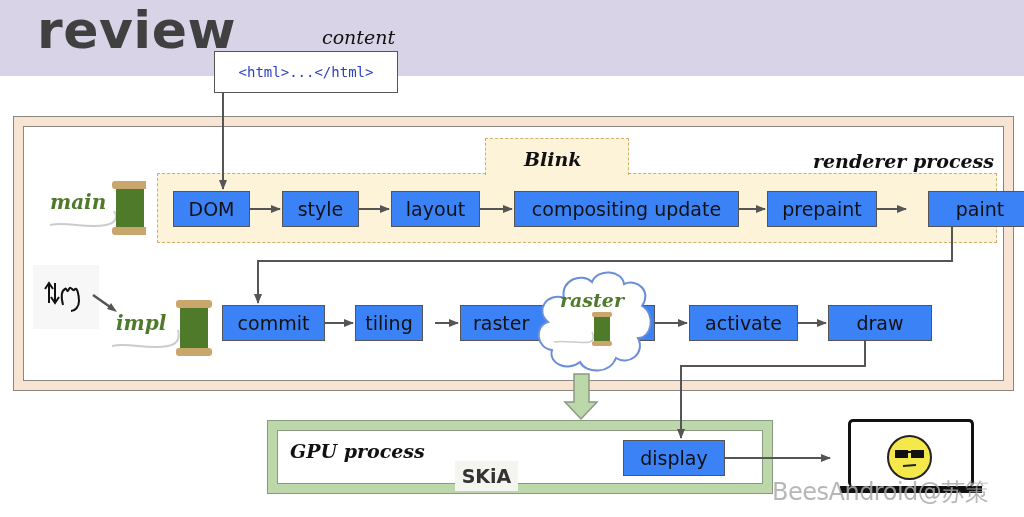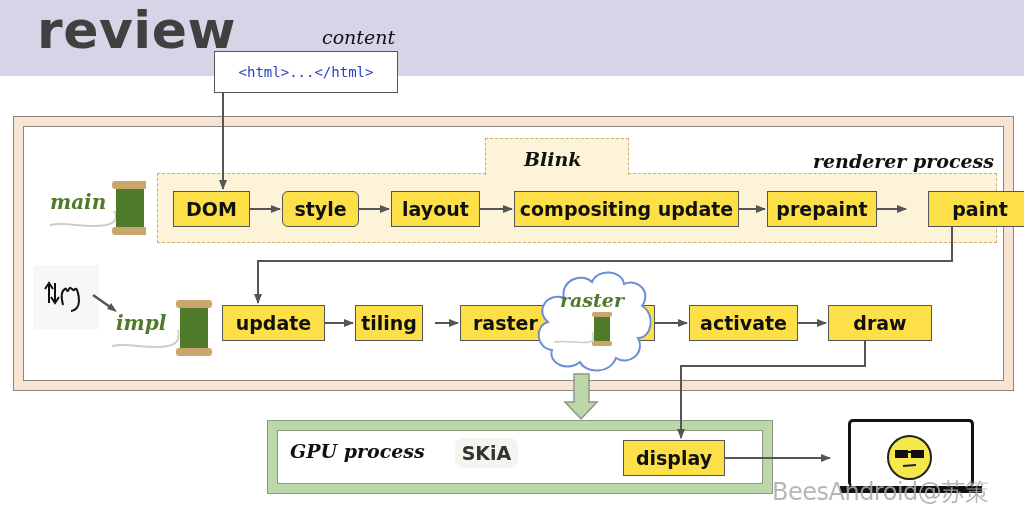--- a/index.html
+++ b/index.html
@@ -13,29 +13,29 @@
               font-family:"DejaVu Sans Mono", monospace; font-size:14px; color:#2a3fc4; display:flex; align-items:center; justify-content:center; }
 
   .renderer-outer { left:13px; top:116px; width:1001px; height:275px; background:#f8e4d2; border:1.5px solid #8a857f; box-sizing:border-box; }
   .renderer-inner { left:23px; top:126px; width:981px; height:255px; background:#fff; border:1.5px solid #8a857f; box-sizing:border-box; }
   .renderer-label { right:30px; top:137px; font-family:"DejaVu Serif", serif; font-style:italic; font-weight:bold; font-size:19px; color:#111;margin-top:13px; }
 
   .blink-area { left:157px; top:173px; width:840px; height:70px; background:#fdf3d8; border:1.5px dashed #cfae72; box-sizing:border-box; }
   .blink-tab { left:485px; top:138px; width:144px; height:37px; background:#fdf3d8; border:1.5px dashed #cfae72; border-bottom:none; box-sizing:border-box; }
   .blink-label { left:524px; top:148px; font-family:"DejaVu Serif", serif; font-style:italic; font-weight:bold; font-size:19px; color:#111; }
 
-  .stage { position:absolute; background:#fde047; border:1.5px solid #555; box-sizing:border-box; font-weight:bold; font-size:19px;
+  .stage { position:absolute; background:#3b82f6; border:1.5px solid #555; box-sizing:border-box; font-weight:normal; font-size:19px;
            color:#111; display:flex; align-items:center; justify-content:center; height:36px; }
 
   .thread-label { font-family:"DejaVu Serif", serif; font-style:italic; font-weight:bold; font-size:20px; color:#4e7a2a; }
 
   .gpu-outer { left:267px; top:420px; width:506px; height:74px; background:#bcd7a9; border:1.5px solid #8a9a80; box-sizing:border-box; }
   .gpu-inner { left:277px; top:430px; width:486px; height:54px; background:#fff; border:1.5px solid #8a9a80; box-sizing:border-box; }
   .gpu-label { left:290px; top:440px; font-family:"DejaVu Serif", serif; font-style:italic; font-weight:bold; font-size:19px; color:#111; }
-  .skia { left:455px; top:438px; width:63px; height:30px; background:#f5f5f0; font-weight:bold; font-size:19px; color:#333; display:flex; align-items:center; justify-content:center;border-radius:8px; }
+  .skia { left:455px; top:461px; width:63px; height:30px; background:#f5f5f0; font-weight:bold; font-size:19px; color:#333; display:flex; align-items:center; justify-content:center; }
 
   .laptop { left:848px; top:419px; width:126px; height:68px; border:3px solid #111; border-radius:5px; border-bottom:none; box-sizing:border-box; background:#fff; }
   .laptop-base { left:840px; top:486px; width:142px; height:7px; background:#111; }
   .smiley { left:887px; top:435px; width:45px; height:45px; border-radius:50%; background:#f4e84a; border:2px solid #222; box-sizing:border-box; }
   .watermark { left:772px; top:476px; font-size:24px; color:rgba(170,170,170,0.85); letter-spacing:-0.5px; }
 
   svg.wires { position:absolute; left:0; top:0; }
 </style>
 </head>
 <body>
@@ -56,21 +56,21 @@
 
 <div class="abs thread-label" style="left:50px;top:190px;">main</div>
 <svg class="abs" style="left:46px;top:181px;" width="100" height="56">
   <path d="M4,44 C20,40 40,48 60,44 C70,42 72,36 68,30" stroke="#ccc" stroke-width="2" fill="none"></path>
   <rect x="66" y="0" width="36" height="8" rx="3" fill="#c9a66b"></rect>
   <rect x="70" y="8" width="28" height="38" fill="#4e7a2a"></rect>
   <rect x="66" y="46" width="36" height="8" rx="3" fill="#c9a66b"></rect>
 </svg>
 
 <div class="stage" style="left:173px;top:191px;width:77px;">DOM</div>
-<div class="stage" style="left:282px;top:191px;width:77px;border-radius:6px;">style</div>
+<div class="stage" style="left:282px;top:191px;width:77px;">style</div>
 <div class="stage" style="left:391px;top:191px;width:89px;">layout</div>
 <div class="stage" style="left:514px;top:191px;width:225px;">compositing update</div>
 <div class="stage" style="left:767px;top:191px;width:110px;">prepaint</div>
 <div class="stage" style="left:928px;top:191px;width:104px;">paint</div>
 
 <svg class="abs" style="left:33px;top:265px;" width="110" height="70">
   <rect x="0" y="0" width="66" height="64" fill="#f7f7f7"></rect>
   <path d="M16,20 L16,38 M12,24 L16,18 L20,24" stroke="#111" stroke-width="2" fill="none"></path>
   <path d="M22,18 L22,36 M18,32 L22,38 L26,32" stroke="#111" stroke-width="2" fill="none"></path>
   <path d="M30,40 C28,32 28,26 32,24 C34,22 34,30 36,24 C38,20 40,28 42,24 C44,22 46,30 46,36 C46,42 42,46 38,46" stroke="#111" stroke-width="2" fill="none"></path>
@@ -78,21 +78,21 @@
   <path d="M74,44 L84,47 L78,38 Z" fill="#555"></path>
 </svg>
 <div class="abs thread-label" style="left:116px;top:311px;">impl</div>
 <svg class="abs" style="left:108px;top:300px;" width="106" height="56">
   <path d="M4,46 C20,42 40,50 60,46 C70,44 72,38 70,30" stroke="#ccc" stroke-width="2" fill="none"></path>
   <rect x="68" y="0" width="36" height="8" rx="3" fill="#c9a66b"></rect>
   <rect x="72" y="8" width="28" height="40" fill="#4e7a2a"></rect>
   <rect x="68" y="48" width="36" height="8" rx="3" fill="#c9a66b"></rect>
 </svg>
 
-<div class="stage" style="left:222px;top:305px;width:103px;">update</div>
+<div class="stage" style="left:222px;top:305px;width:103px;">commit</div>
 <div class="stage" style="left:355px;top:305px;width:68px;">tiling</div>
 <div class="stage" style="left:460px;top:305px;width:195px;justify-content:flex-start;padding-left:12px;">raster</div>
 <div class="stage" style="left:689px;top:305px;width:109px;">activate</div>
 <div class="stage" style="left:828px;top:305px;width:104px;">draw</div>
 
 <svg class="abs" style="left:534px;top:266px;" width="122" height="112">
   <path d="M30,32 C26,14 48,6 58,16 C64,2 88,4 90,18 C104,12 118,26 108,40 C122,48 118,72 104,72 C112,88 94,100 82,92 C76,108 52,108 46,96 C34,106 14,98 18,84 C2,82 0,60 14,56 C0,44 14,26 30,32 Z" fill="#fff" stroke="#6a8fd8" stroke-width="2"></path>
 </svg>
 <div class="abs thread-label" style="left:560px;top:289px;font-size:19px;">raster</div>
 <svg class="abs" style="left:550px;top:312px;" width="66" height="38">

